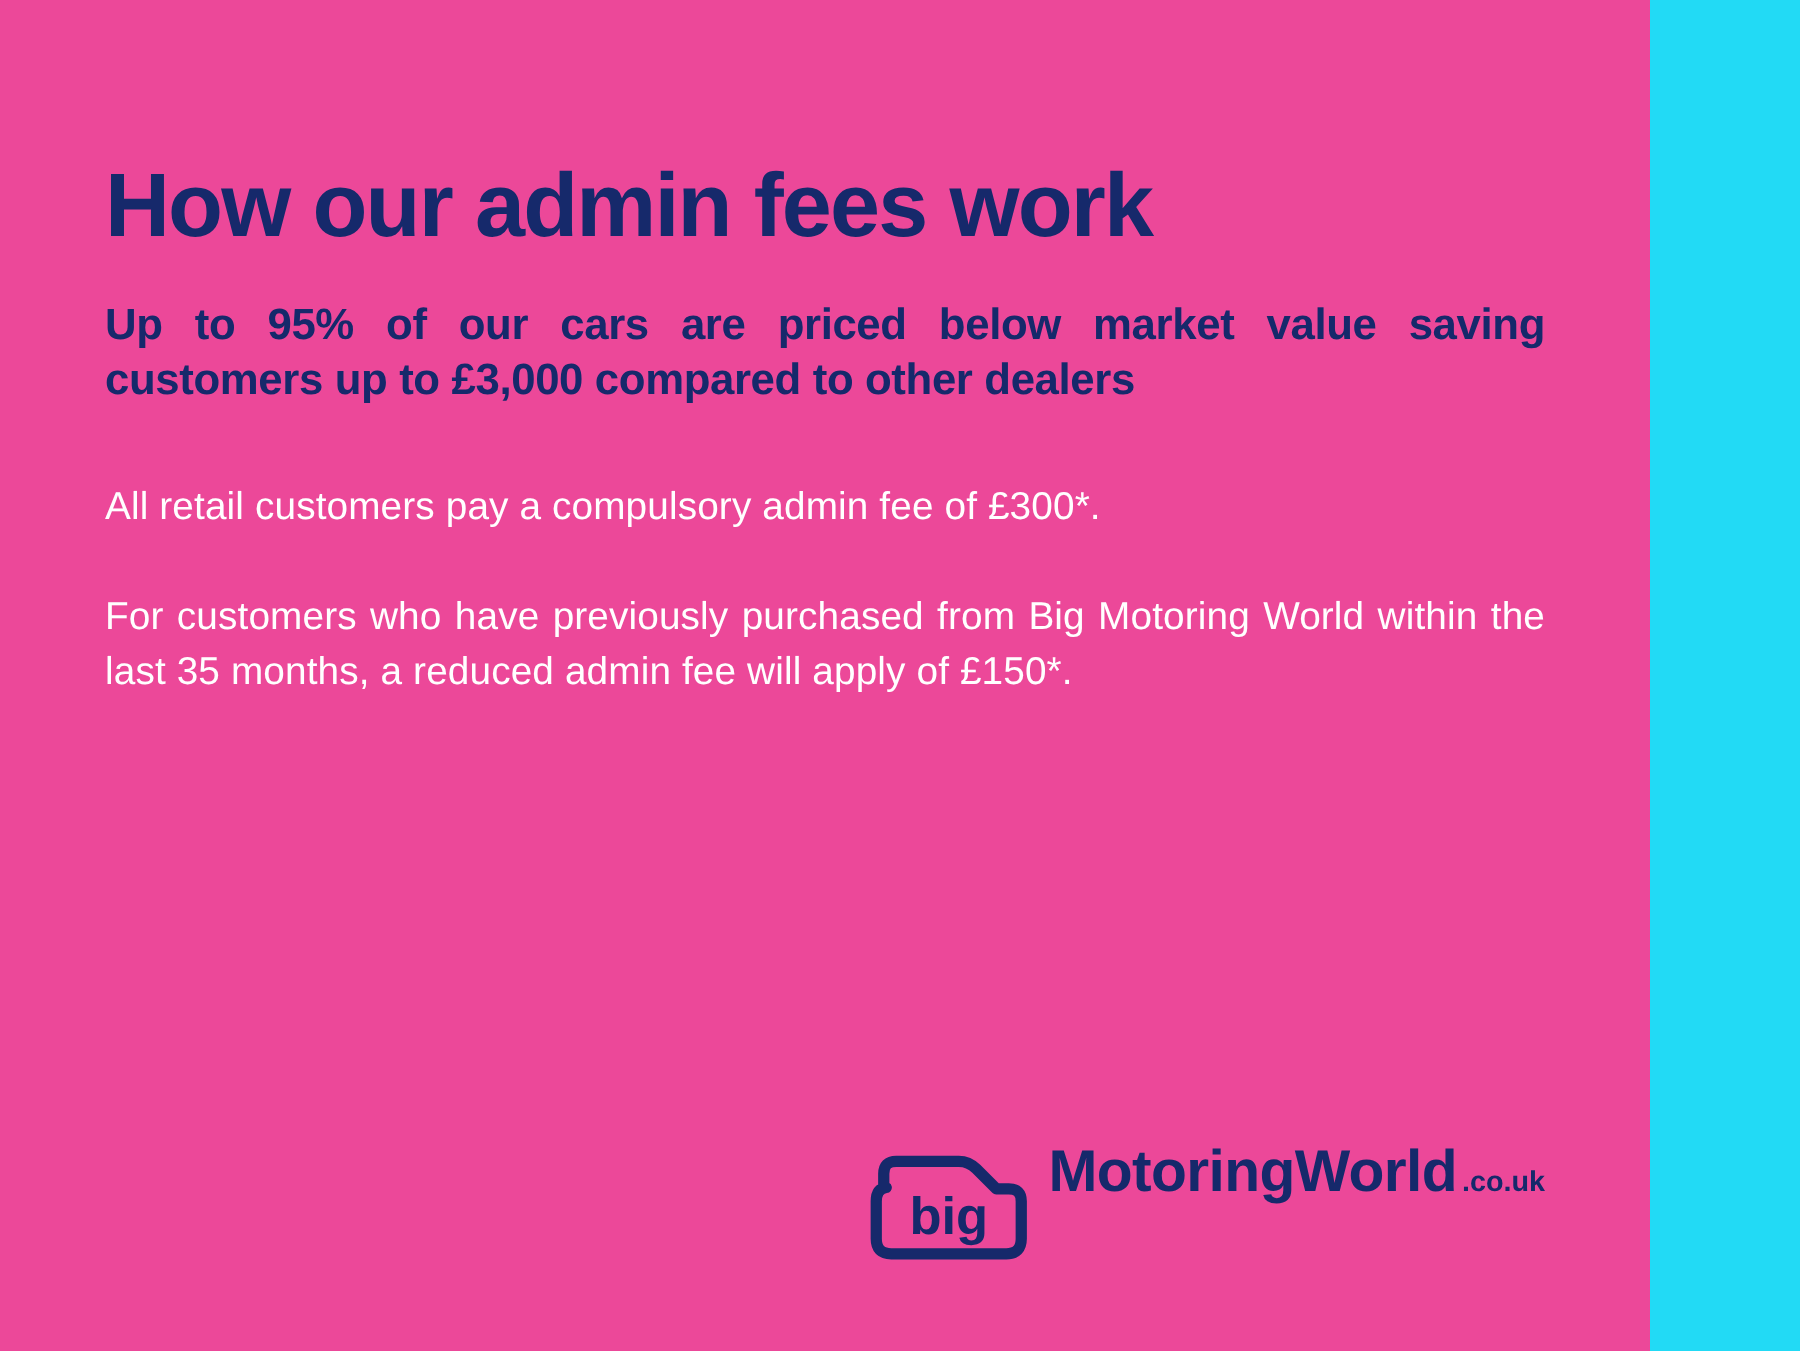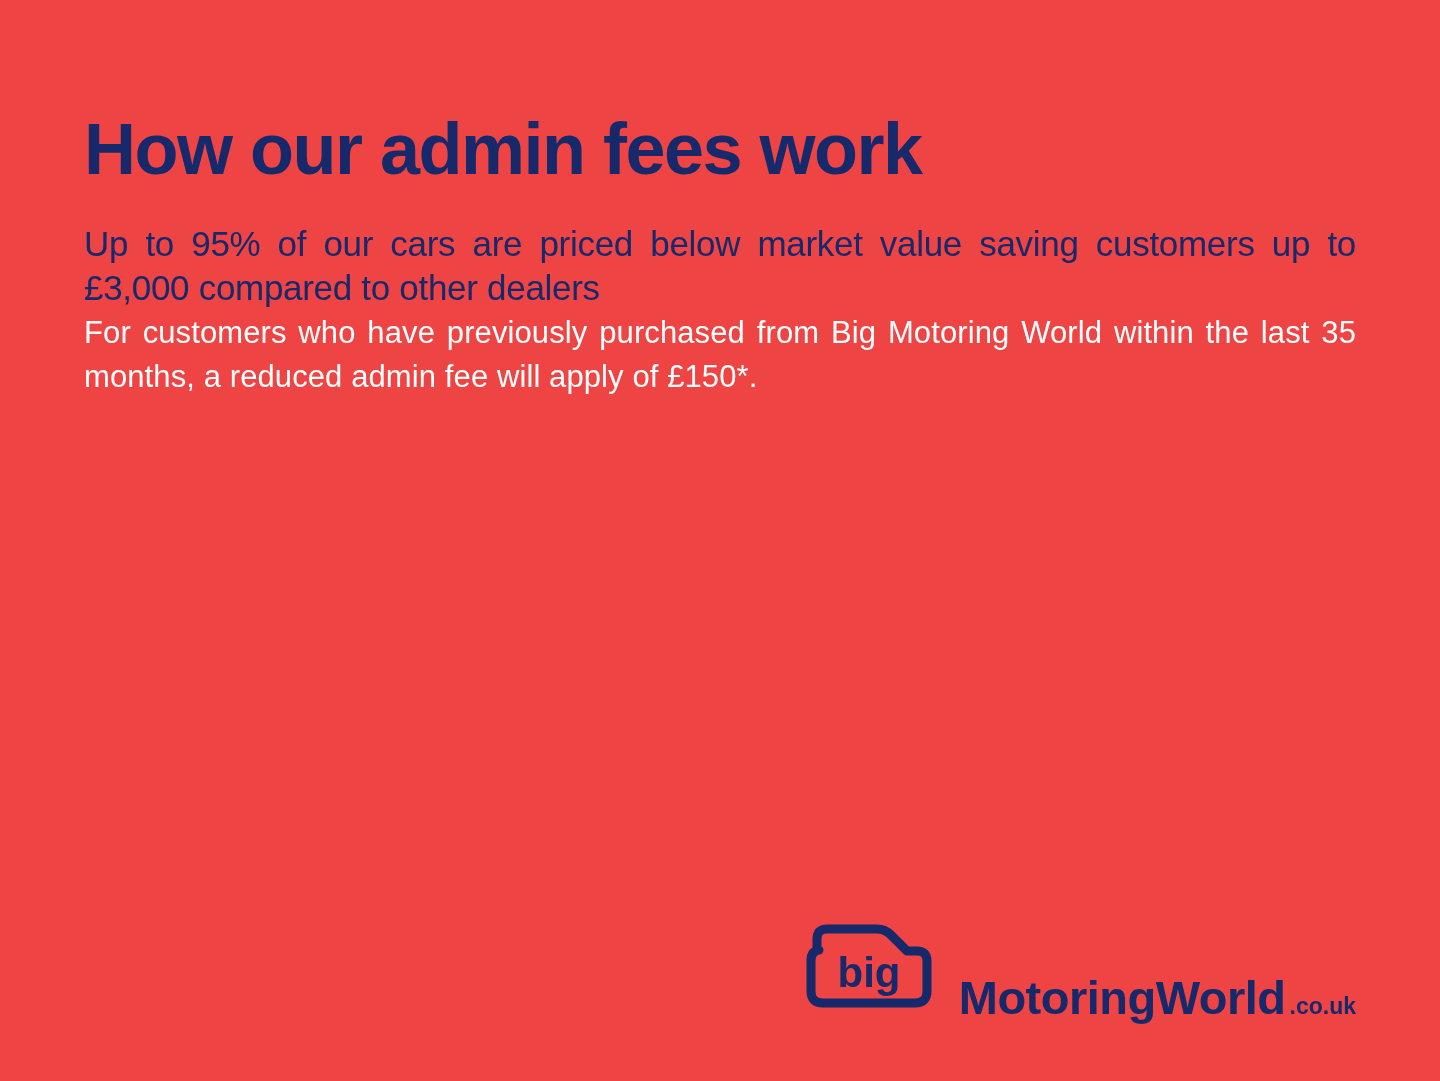--- a/index.html
+++ b/index.html
@@ -8,40 +8,40 @@
   }
   body {
     width: 1440px;
     height: 1081px;
     background: #22DAF5;
     font-family: "Liberation Sans", sans-serif;
     overflow: hidden;
   }
   .slide {
     position: relative;
-    width: 1440px;
+    width: 1320px;
     height: 1081px;
-    background: #ef4444;
+    background: #ec4899;
     box-sizing: border-box;
-    padding: 0 84px;
+    padding: 16px 84px;
   }
   .headline {
     margin: 0;
     padding-top: 112px;
     font-size: 72px;
     line-height: 1.05;
     font-weight: 700;
     color: #16296B;
     letter-spacing: -1.5px;
   }
   .subhead {
     margin: 34px 0 0 0;
     font-size: 35px;
     line-height: 1.28;
-    font-weight: 400;
+    font-weight: 700;
     color: #16296B;
     letter-spacing: -0.3px;
     text-align: justify;
     max-width: 1280px;
   }
   .body-block {
     margin: 0;
     color: #FFFFFF;
     font-size: 31px;
     line-height: 1.42;
@@ -63,22 +63,22 @@
     color: #FFFFFF;
     font-size: 21px;
     font-weight: 600;
     letter-spacing: 0.1px;
   }
   .logo-wrap {
     position: absolute;
     right: 84px;
     bottom: 62px;
     display: flex;
-    align-items: flex-end;
-    gap: 24px;
+    align-items: flex-start;
+    gap: 14px;
   }
   .logo-mark {
     display: block;
   }
   .logo-text {
     display: flex;
     justify-content: center;
     line-height: 0.92;
   }
   .logo-line1, .logo-line2 {
@@ -101,20 +101,21 @@
 </style>
 </head>
 <body>
 
 <div class="slide">
 
   <h1 class="headline">How our admin fees work</h1>
 
   <p class="subhead">Up to 95% of our cars are priced below market value saving customers up to £3,000 compared to other dealers</p>
 
+  <p class="body-block first">All retail customers pay a compulsory admin fee of £300*.</p>
   <p class="body-block">For customers who have previously purchased from Big Motoring World within the last 35 months, a reduced admin fee will apply of £150*.</p>
 
 
   <div class="logo-wrap">
     <svg class="logo-mark" width="132" height="104" viewBox="0 0 132 104">
       <path d="M14 34 L14 24 Q14 14 24 14 L74 14 Q82 14 88 20 L104 36 L114 36 Q124 36 124 46 L124 76 Q124 88 112 88 L20 88 Q8 88 8 76 L8 46 Q8 36 16 35 Z" fill="none" stroke="#16296B" stroke-width="9" stroke-linejoin="round"></path>
       <text x="66" y="72" text-anchor="middle" font-family="'Liberation Sans', sans-serif" font-size="42" font-weight="700" fill="#16296B">big</text>
     </svg>
     <div class="logo-text">
       <span class="logo-line1">Motoring</span>

